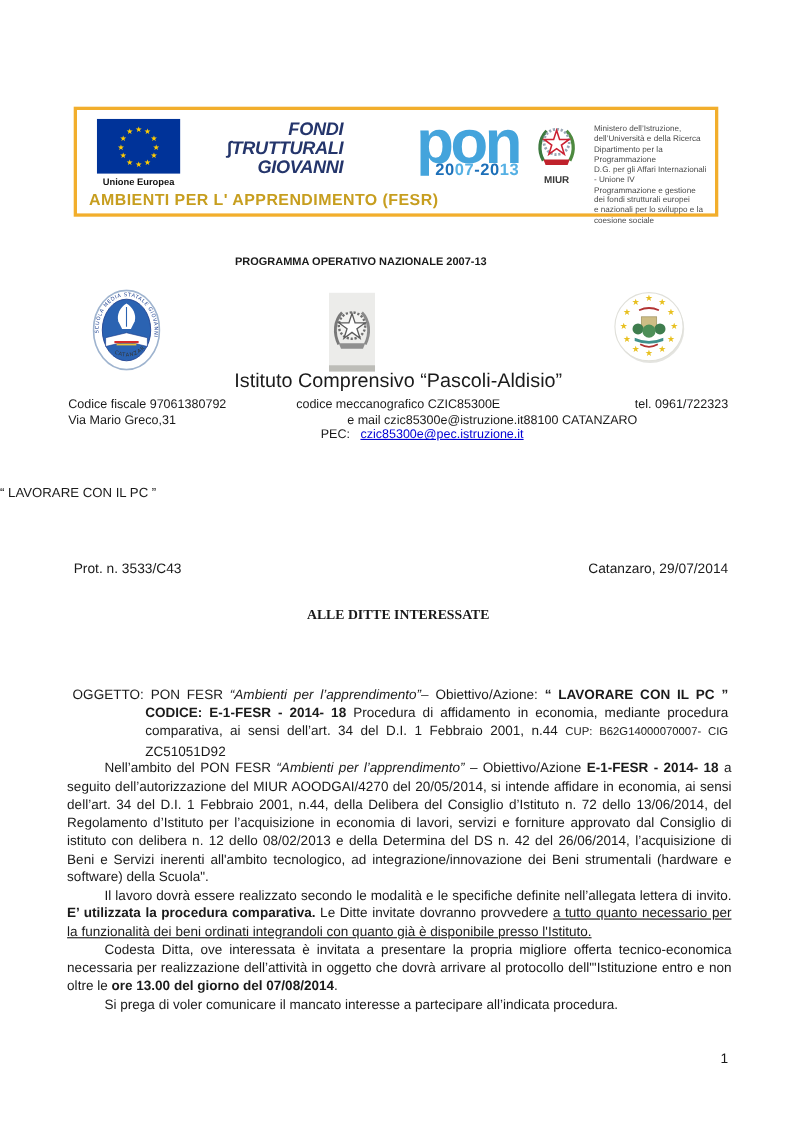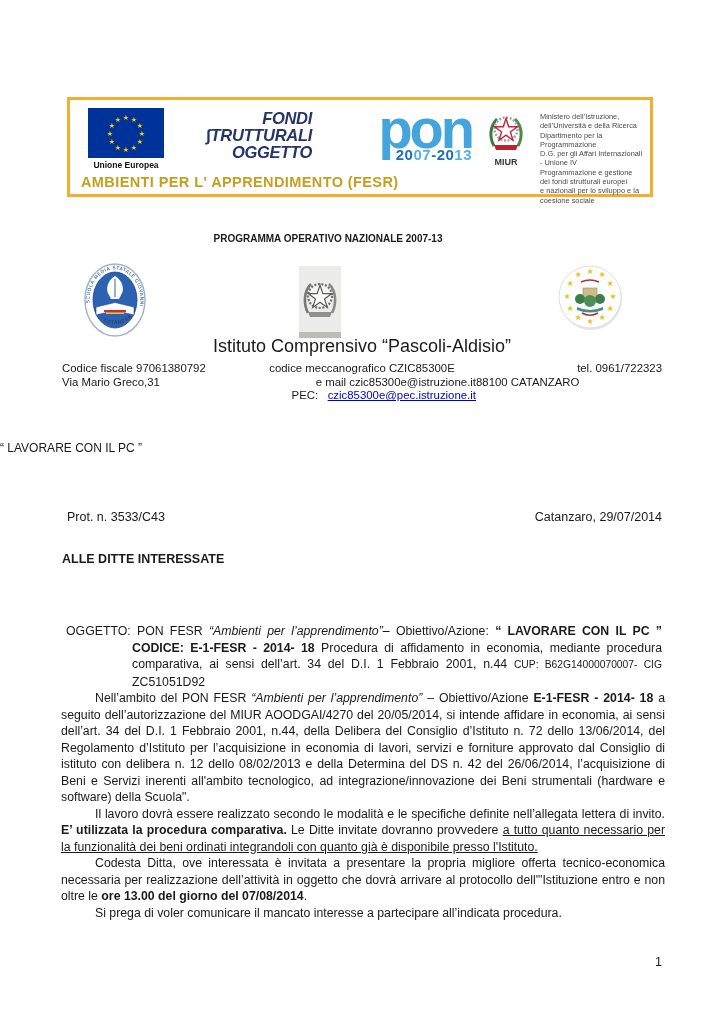--- a/index.html
+++ b/index.html
@@ -28,21 +28,21 @@
   .logo-italy{left:299px;top:266px;}
   .logo-comm{left:557px;top:264px;}
 
   .institute-name{left:0;top:336px;width:724px;text-align:center;font-size:18px;}
   .contact{left:62px;top:362px;width:600px;display:grid;grid-template-columns:31% 38% 31%;font-size:11.4px;line-height:13.6px;}
   .contact .c-l{text-align:left;} .contact .c-c{text-align:center;} .contact .c-r{text-align:right;}
   .pec-link{color:#0000d4;text-decoration:underline;}
 
   .project{left:0;top:440px;width:576px;text-align:left;font-size:12px;line-height:17.5px;}
   .prot-row{left:67px;top:510px;width:595px;display:flex;justify-content:space-between;font-size:12.5px;text-align:center;}
-  .addressee{left:62px;top:552px;width:600px;text-align:left;font-weight:bold;font-size:12.5px;}
+  .addressee{left:62px;top:552px;width:600px;text-align:center;font-weight:bold;font-size:12.5px;font-family:Liberation Serif, serif;}
 
   
   .oggetto{left:66px;top:623px;width:596px;font-size:12.3px;line-height:16.5px;text-align:justify;padding-left:66px;text-indent:-66px;box-sizing:border-box;}
   .oggetto .sm{font-size:10.3px;}
   .letter{left:61px;top:690px;width:604px;font-size:12.3px;line-height:16.5px;text-align:justify;}
   .letter p{margin:0;text-indent:34px;}
   .b{font-weight:bold;} .i{font-style:italic;} .u{text-decoration:underline;}
   .page-num{left:62px;top:955px;width:600px;text-align:right;font-size:12.5px;}
   svg text{font-family:"DejaVu Sans",sans-serif;}
 </style>
@@ -69,21 +69,21 @@
             <text x="24" y="20">★</text>
             <text x="30" y="14">★</text>
         </g>
       </svg>
       <div class="eu-label">Unione Europea</div>
     </div>
 
     <div class="fondi">
       <div>FONDI</div>
       <div>∫TRUTTURALI</div>
-      <div>OGGETTO</div>
+      <div>GIOVANNI</div>
     </div>
 
     <div class="pon-block">
       <div class="pon-word">pon</div>
       <div class="pon-years"><span class="yr-d">20</span><span class="yr-l">07</span><span class="yr-d">-</span><span class="yr-d">20</span><span class="yr-l">13</span></div>
     </div>
 
     <div class="miur-block">
       <svg width="40" height="42" viewBox="0 0 40 42">
         <path d="M8 36 C3 27 4 16 11 9" fill="none" stroke="#3d7a3f" stroke-width="3"></path>

